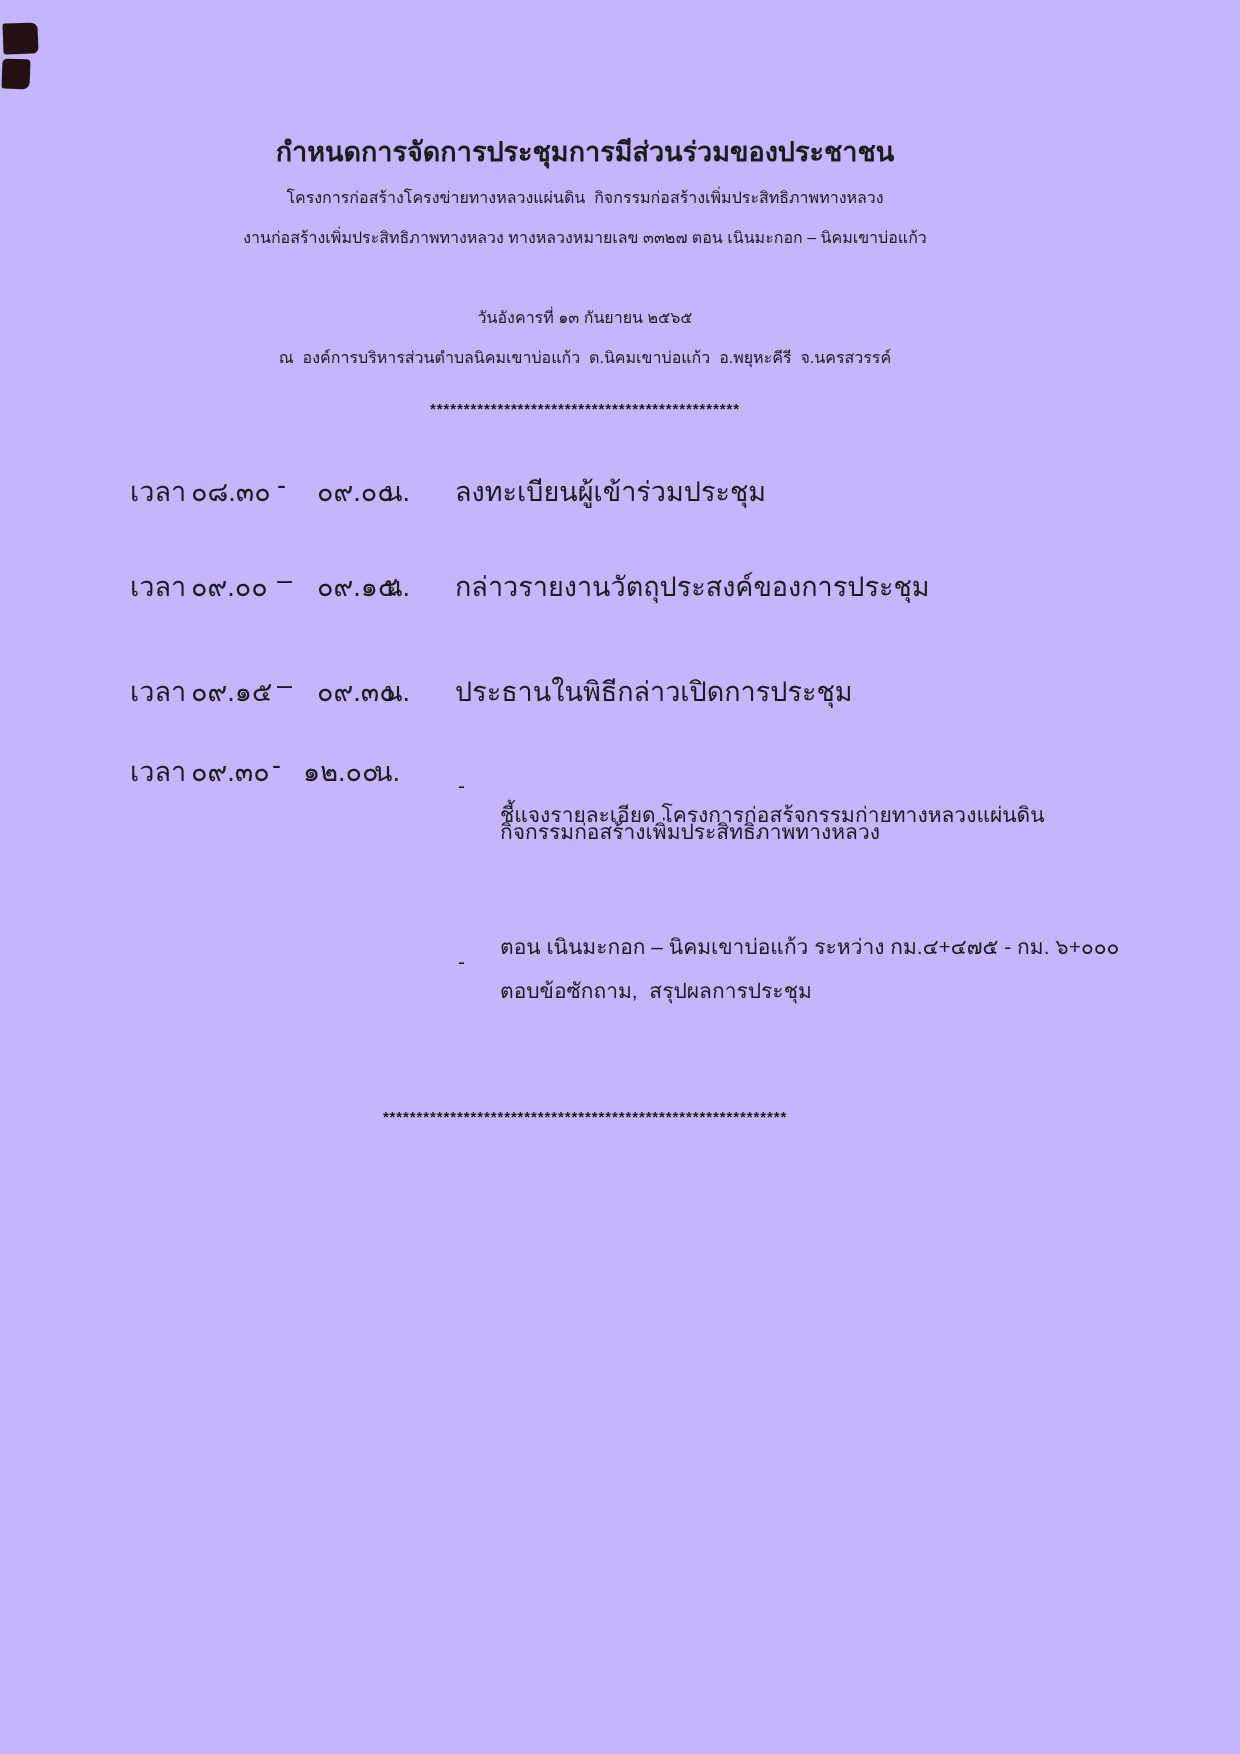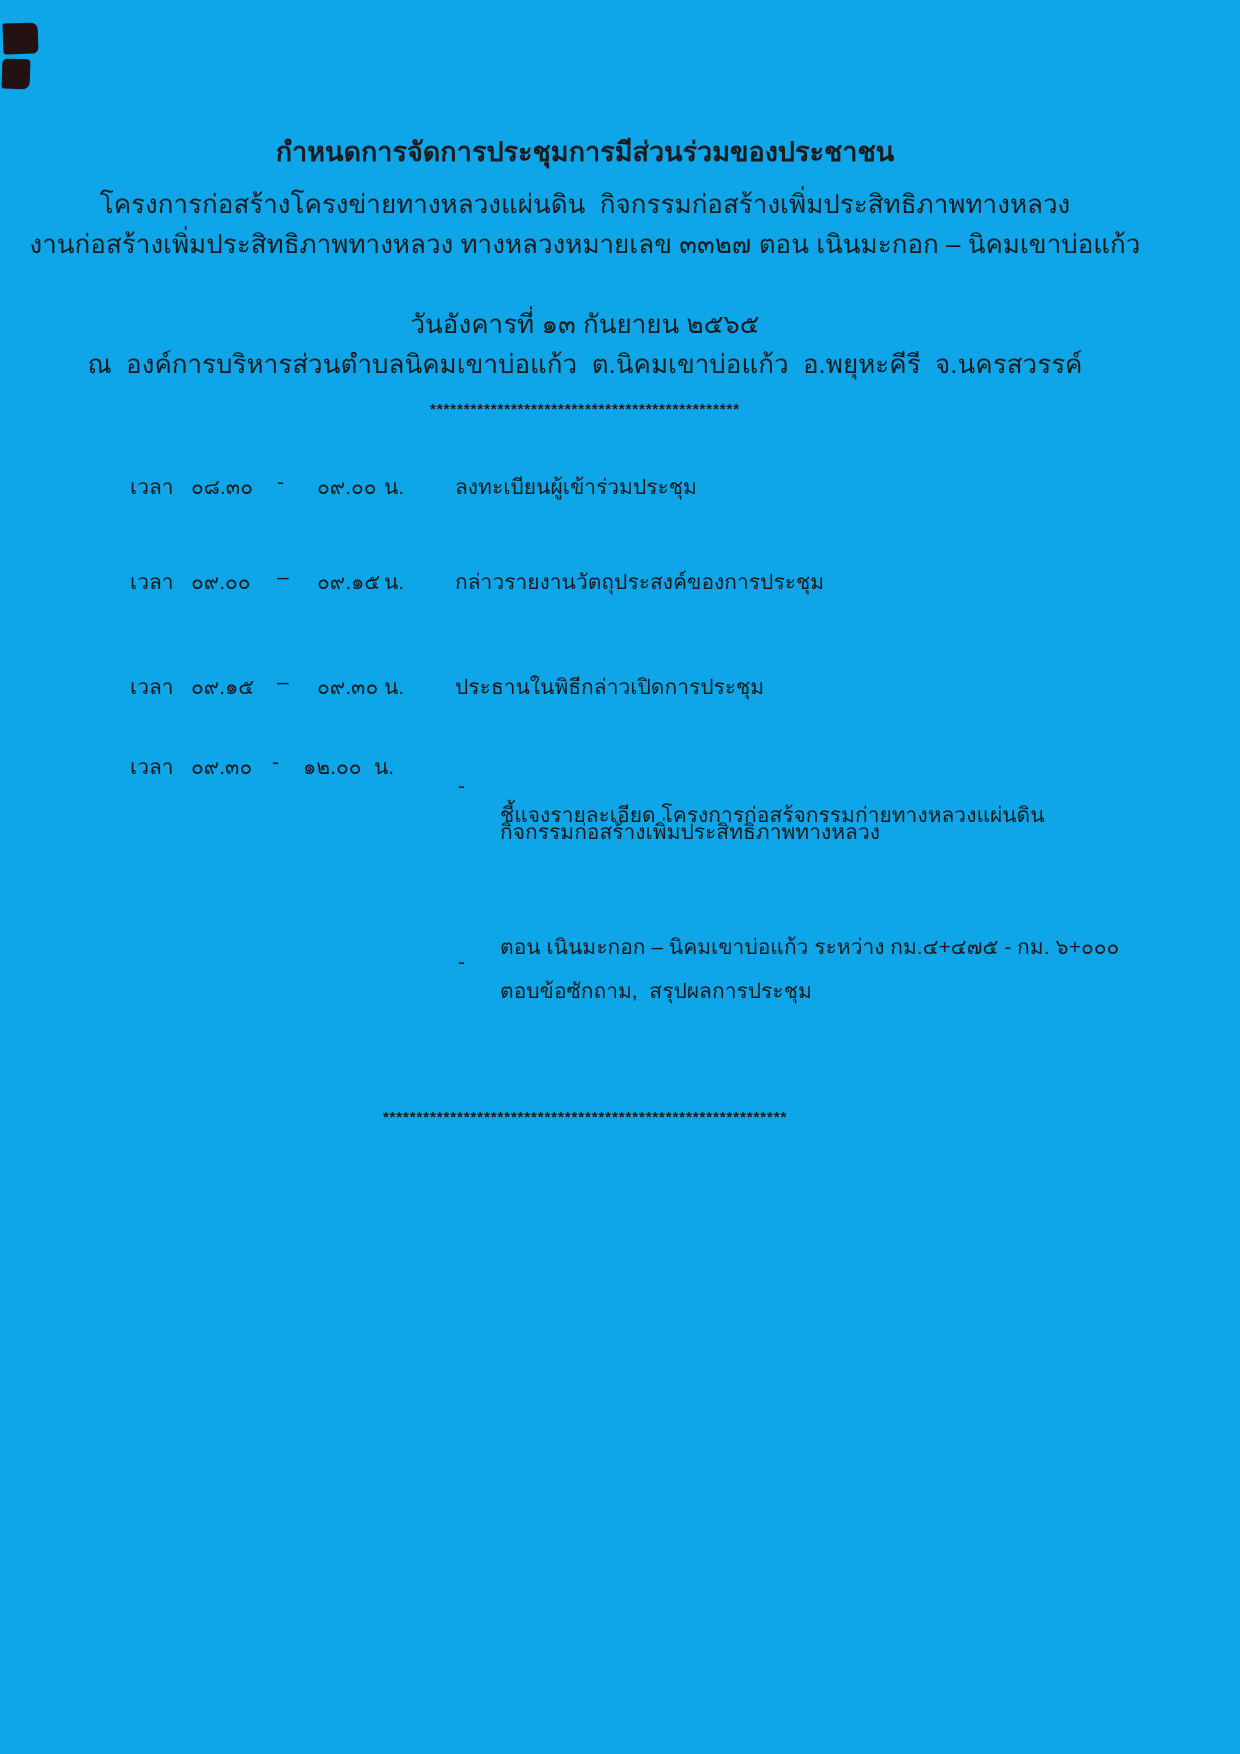--- a/index.html
+++ b/index.html
@@ -1,39 +1,39 @@
 <!DOCTYPE html>
 <html lang="th"><head>
 <meta charset="utf-8">
 <style>
   html, body { margin: 0; padding: 0; background: #e8e8e8; }
   .page {
     position: relative;
     width: 1240px;
     height: 1754px;
     margin: 0 auto;
-    background: #0ea5e9;
+    background: #c4b5fd;
     color: #1b1b1b;
     font-family: "Liberation Sans", "DejaVu Sans", sans-serif;
     overflow: hidden;
   }
   
   .mark { position: absolute; background: #241114; }
   .mark-1 { left: 3px;  top: 23px; width: 35px; height: 31px; border-radius: 2px 7px 6px 3px; transform: rotate(-2deg); }
   .mark-2 { left: 2px;  top: 59px; width: 28px; height: 30px; border-radius: 5px 4px 7px 3px; transform: rotate(2deg); }
 
   
   .center-line {
     position: absolute;
     left: 0;
     width: 1170px;
     margin: 0;
     text-align: center;
     white-space: pre;
-    font-size: 26px;
+    font-size: 16px;
     line-height: 1.25;
   }
   .title { top: 136px; font-size: 27px; font-weight: 700; }
   .hl-0 { top: 188px; }
   .hl-1 { top: 228px; }
   .hl-2 { top: 268px; }
   .hl-3 { top: 308px; }
   .hl-4 { top: 348px; }
 
   .separator {
@@ -44,21 +44,21 @@
     text-align: center;
     font-size: 15px;
     font-weight: 600;
     letter-spacing: 0.9px;
     white-space: pre;
   }
   .sep-top { top: 400px; }
   .sep-bottom { top: 1108px; }
 
   
-  .row { position: absolute; left: 0; width: 1240px; height: 36px; font-size: 21px; }
+  .row { position: absolute; left: 0; width: 1240px; height: 36px; font-size: 27px; }
   .row-1 { top: 470px; }
   .row-2 { top: 565px; }
   .row-3 { top: 670px; }
   .row-4 { top: 750px; }
   .cell { position: absolute; white-space: pre; }
   .c-label { left: 130px; }
   .c-start { left: 191px; }
   .c-dash  { left: 277px; }
   .c-end   { left: 317px; }
   .c-unit  { left: 384px; }

